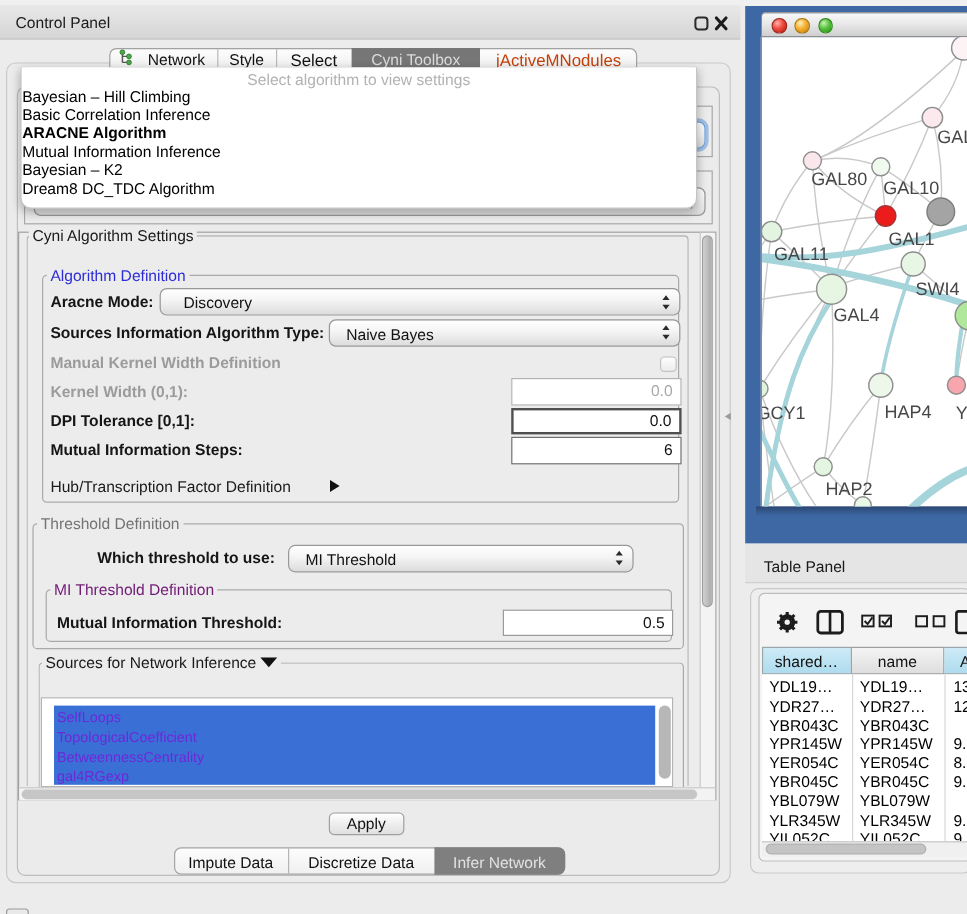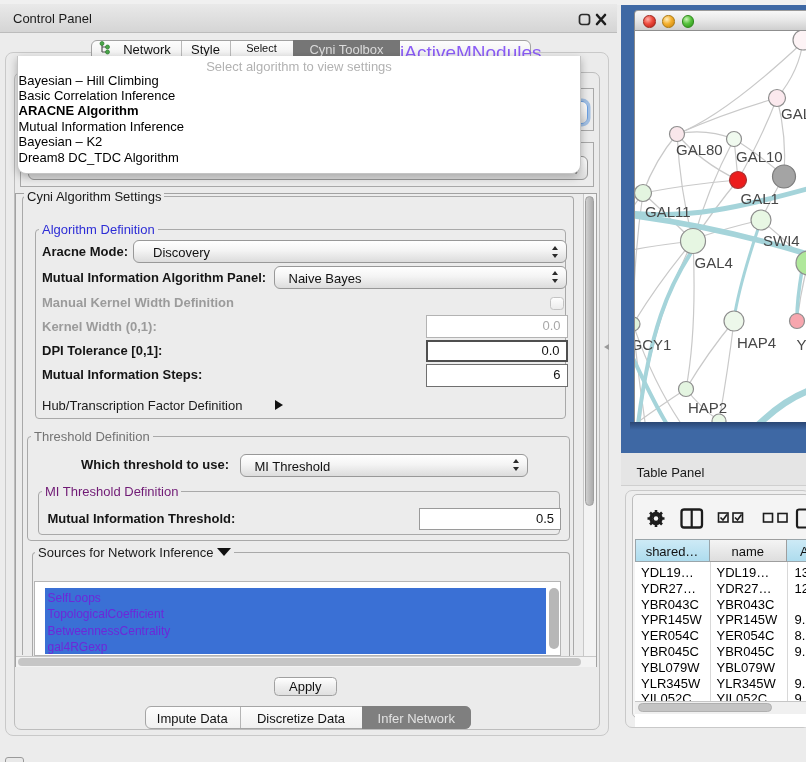--- a/index.html
+++ b/index.html
@@ -49,40 +49,40 @@
 <div class="ab" style="left:230px;top:41px;width:1px;height:14.5px;background:#b9b9b9;"></div>
 <div class="ab" style="left:293px;top:40px;width:107px;height:16.5px;background:#767676;"></div>
 <svg class="ab" style="left:99px;top:41px" width="12" height="14" viewBox="0 0 12 14">
  <path d="M3 3 L3 11 M3 6 L8 6 M3 11 L8 11" stroke="#555" stroke-width="1.2" fill="none"></path>
  <circle cx="3" cy="2.5" r="2" fill="#4aa84a" stroke="#2c7a2c" stroke-width="0.7"></circle>
  <circle cx="8.5" cy="6" r="2" fill="#4aa84a" stroke="#2c7a2c" stroke-width="0.7"></circle>
  <circle cx="8.5" cy="11" r="2" fill="#4aa84a" stroke="#2c7a2c" stroke-width="0.7"></circle>
 </svg>
 <div class="ab" style="left:113px;top:42px;width:68px;height:14px;font-size:13px;color:#111;text-align:center;">Network</div>
 <div class="ab" style="left:181px;top:42px;width:49px;height:14px;font-size:13px;color:#111;text-align:center;">Style</div>
-<div class="ab" style="left:230px;top:42px;width:63px;height:14px;font-size:11px;color:#111;text-align:center;">Select</div>
+<div class="ab" style="left:230px;top:42px;width:63px;height:14px;font-size:14px;color:#111;text-align:center;">Select</div>
 <div class="ab" style="left:293px;top:42px;width:107px;height:14px;font-size:13px;color:#dcdcdc;text-align:center;">Cyni Toolbox</div>
-<div class="ab" style="left:400px;top:42px;width:131px;height:26px;font-size:19px;color:#8b5cf6;text-align:center;">jActiveMNodules</div>
+<div class="ab" style="left:400px;top:42px;width:131px;height:26px;font-size:14px;color:#c2410c;text-align:center;">jActiveMNodules</div>
 
 <div class="ab" style="left:15px;top:192.5px;width:581.5px;height:474px;border:1px solid #a2a2a2;background:#ececec;"></div>
 
 <div class="grp" style="left:22px;top:196px;width:551.5px;height:459px;border-radius:4px 4px 0 0;border-bottom:none;"></div>
 <div class="gt" style="left:24px;top:190px;color:#1a1a1a;">Cyni Algorithm Settings</div>
 
 <div class="grp" style="left:34.5px;top:229px;width:531px;height:190px;"></div>
 <div class="gt" style="left:39px;top:223px;color:#2d2dd6;">Algorithm Definition</div>
 <div class="lbl" style="left:42px;top:245px;">Aracne Mode:</div>
 <div class="combo" style="left:133px;top:240px;width:433.5px;height:23px;">
     <span class="ctext" style="left:19px;">Discovery</span>
     <span class="arrs">
       <i class="u"></i>
       <i class="d"></i>
     </span>
   </div>
-<div class="lbl" style="left:42px;top:270.5px;">Mutual Information Algorithm Panel:</div>
+<div class="lbl" style="left:42px;top:270.5px;">Sources Information Algorithm Type:</div>
 <div class="combo" style="left:273.5px;top:265.5px;width:293px;height:23px;">
     <span class="ctext" style="left:14px;">Naive Bayes</span>
     <span class="arrs">
       <i class="u"></i>
       <i class="d"></i>
     </span>
   </div>
 <div class="lbl" style="left:42px;top:295.5px;color:#9b9b9b;">Manual Kernel Width Definition</div>
 <div class="ab" style="left:550px;top:296.5px;width:13.5px;height:13px;border:1px solid #c3c3c3;border-radius:3.5px;background:linear-gradient(180deg,#fdfdfd,#ececec);"></div>
 <div class="lbl" style="left:42px;top:320px;color:#9b9b9b;text-align:right;">Kernel Width (0,1):</div>
@@ -237,21 +237,21 @@
 <rect x="93" y="8" width="9.5" height="9" stroke-width="1.6"></rect>
 <path d="M95 12.5 L97.5 15 L101.5 9.5" stroke-width="1.6"></path>
 <rect x="123.5" y="8.5" width="9" height="8.5" stroke-width="1.6"></rect>
 <rect x="138" y="8.5" width="9" height="8.5" stroke-width="1.6"></rect>
 <path d="M159 4.5 h10 a2 2 0 0 1 2 2 v14 a2 2 0 0 1 -2 2 h-10 a2 2 0 0 1 -2 -2 v-14 a2 2 0 0 1 2 -2 z" stroke-width="2.2"></path>
 </g>
 </svg>
 <div class="ab" style="left:634.5px;top:538.5px;width:75px;height:23.5px;background:linear-gradient(180deg,#cdeaf6,#aedcee);border:1px solid #9aa5aa;font-size:13px;text-align:center;line-height:23px;color:#111;">shared…</div>
 <div class="ab" style="left:709.5px;top:538.5px;width:77.5px;height:23.5px;background:linear-gradient(180deg,#f4f4f4,#dedede);border:1px solid #9e9e9e;border-left:none;font-size:13px;text-align:center;line-height:23px;color:#111;">name</div>
 <div class="ab" style="left:787px;top:538.5px;width:21px;height:23.5px;background:linear-gradient(180deg,#cdeaf6,#aedcee);border:1px solid #9aa5aa;border-left:none;font-size:13px;line-height:23px;color:#111;padding-left:13px;overflow:hidden;">A</div>
-<div class="ab" style="left:634.5px;top:562px;width:171.5px;height:165px;background:#fff;overflow:hidden;">
+<div class="ab" style="left:634.5px;top:562px;width:171.5px;height:140px;background:#fff;overflow:hidden;">
  <div style="position:absolute;left:6.5px;top:3px;font-size:13px;line-height:15.8px;color:#000;white-space:pre;">YDL19…
 YDR27…
 YBR043C
 YPR145W
 YER054C
 YBR045C
 YBL079W
 YLR345W
 YIL052C</div>
  <div style="position:absolute;left:82px;top:3px;font-size:13px;line-height:15.8px;color:#000;white-space:pre;">YDL19…

